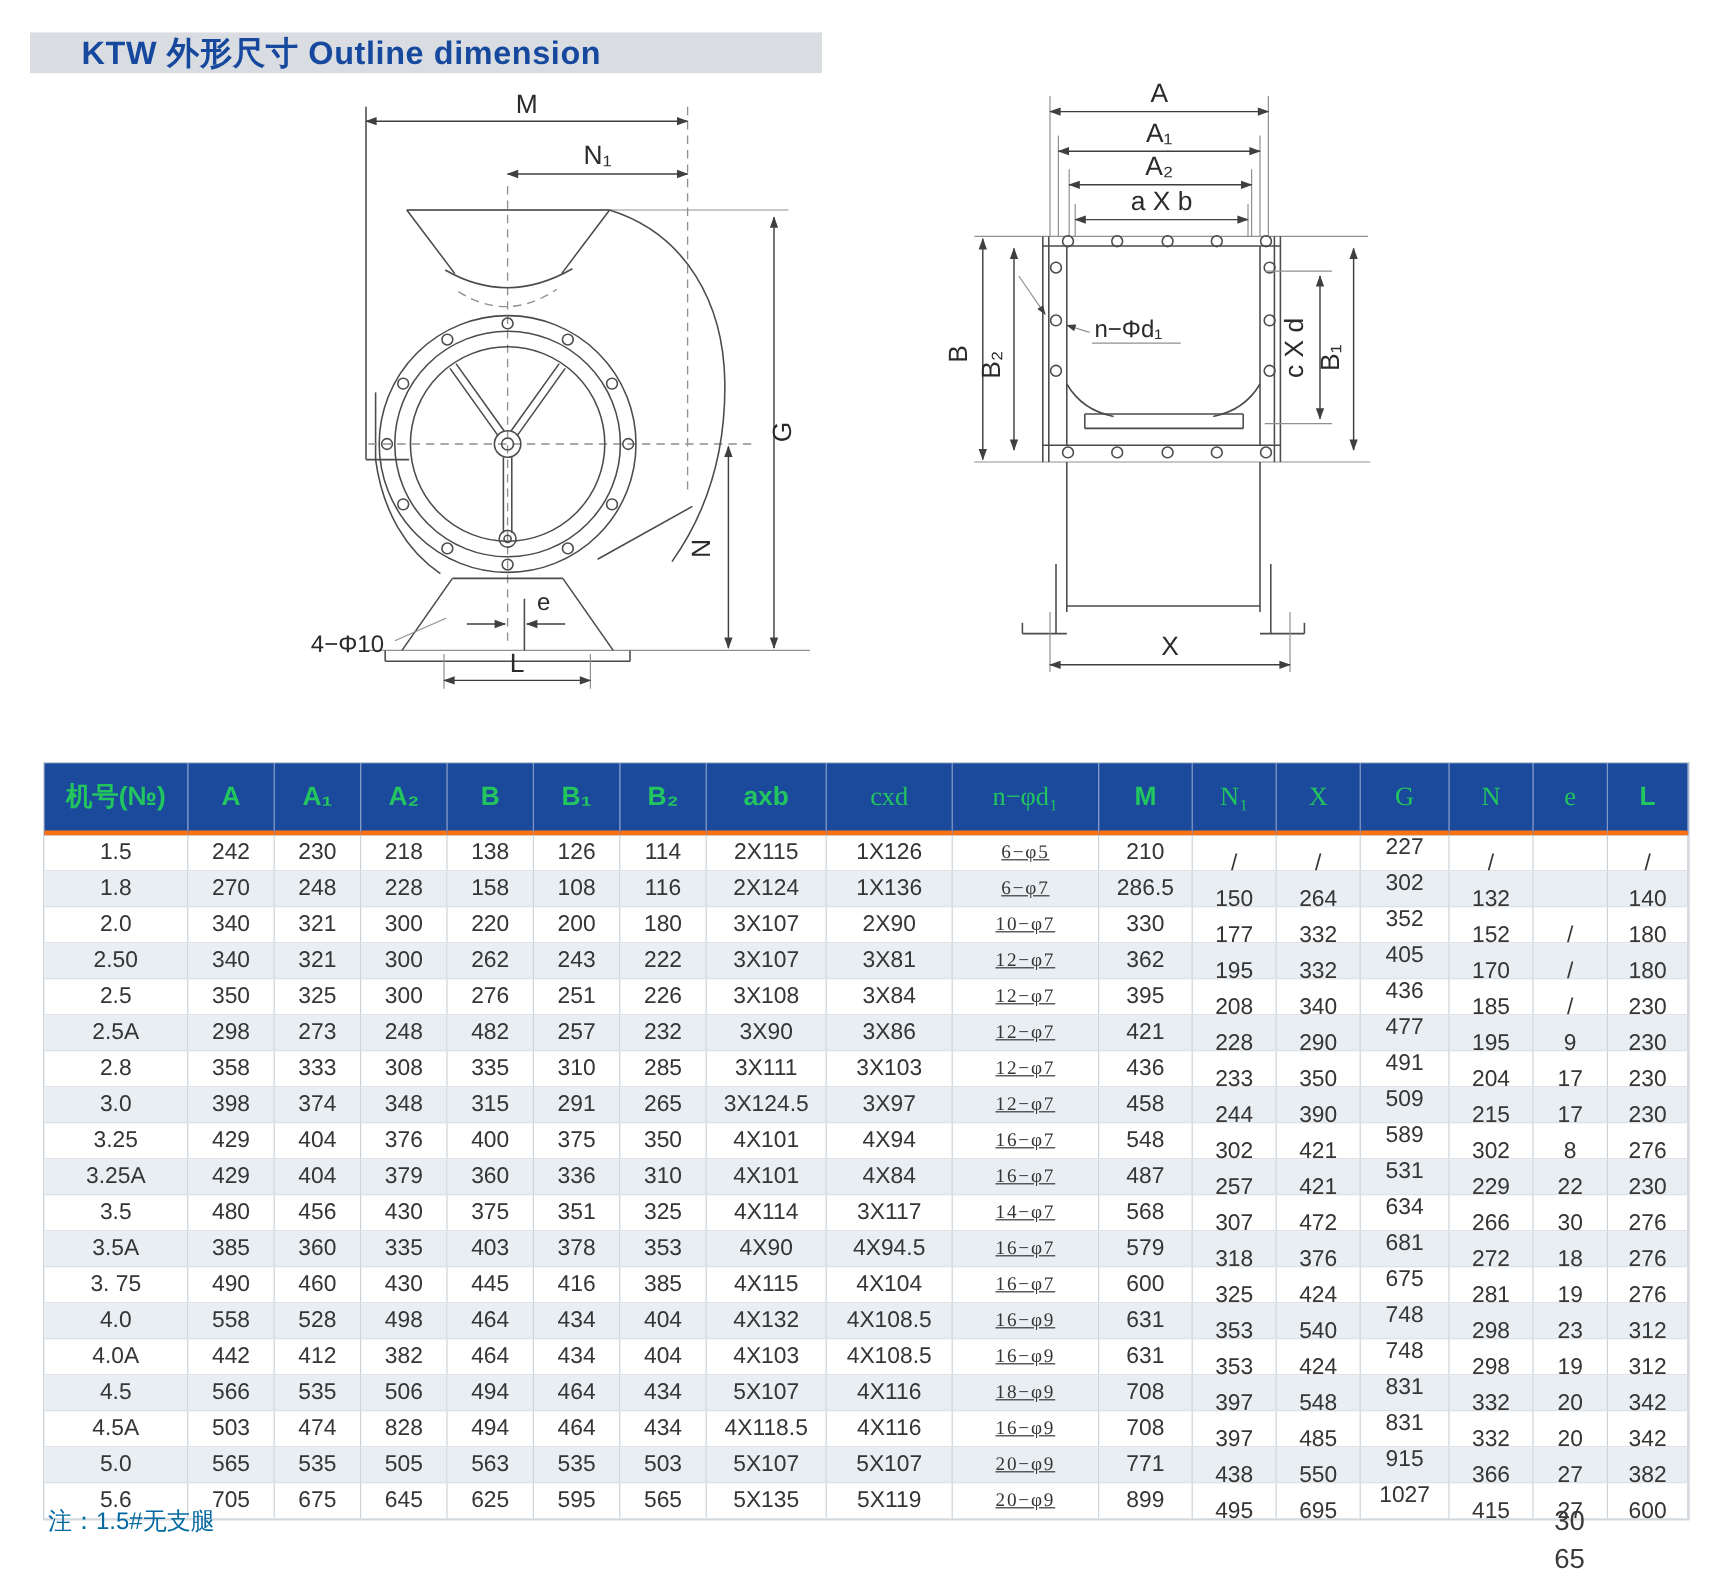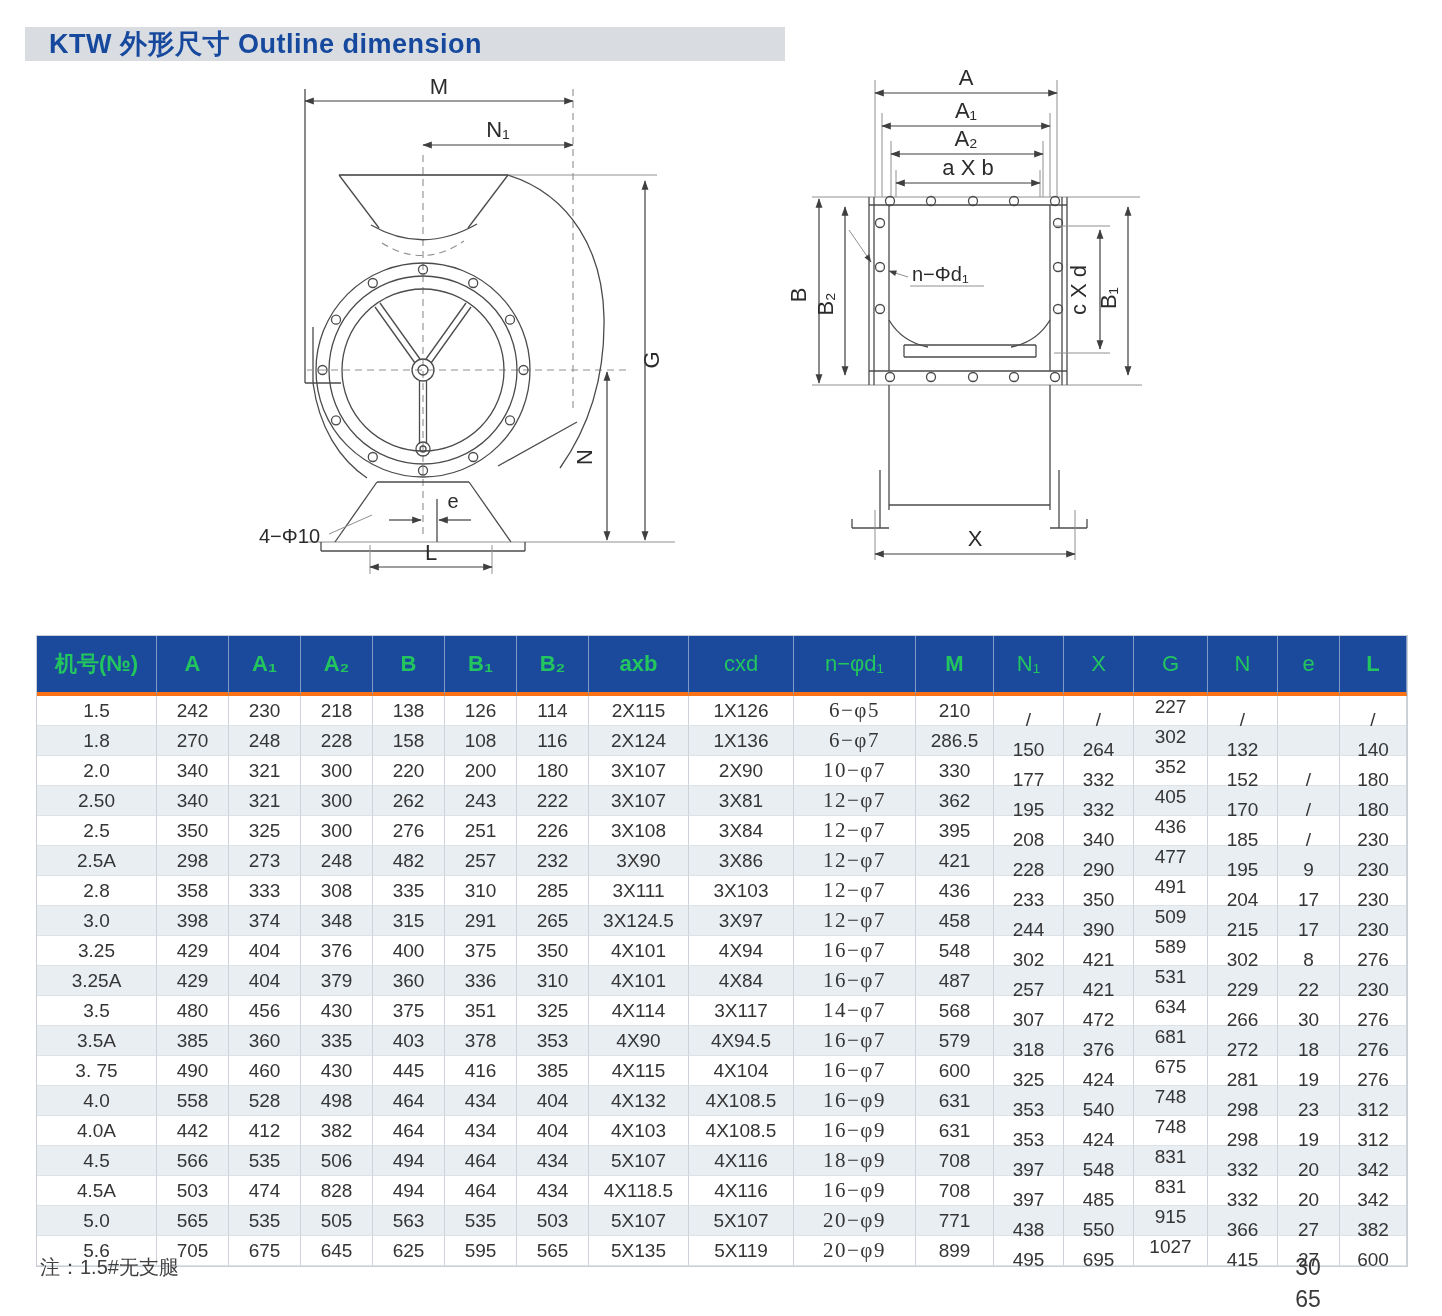--- a/index.html
+++ b/index.html
@@ -1,50 +1,50 @@
 <!DOCTYPE html>
 <html><head>
 <meta charset="utf-8">
 <style>
   html,body{margin:0;padding:0;}
   body{width:1442px;height:1316px;background:#ffffff;position:relative;
        font-family:"Liberation Sans",sans-serif;-webkit-font-smoothing:antialiased;}
   #page{position:absolute;inset:0;overflow:hidden;}
 
   
-  .title-bar{position:absolute;left:25px;top:27px;width:760px;height:34px;
-             background:#d9dde1;display:flex;align-items:center;box-sizing:border-box;padding-left:24px;}
+  .title-bar{position:absolute;left:25px;top:27px;width:660px;height:34px;
+             background:#d9dde1;display:flex;align-items:center;box-sizing:border-box;padding-left:43px;}
   .title-text{color:#16499e;font-weight:bold;font-size:27px;letter-spacing:.5px;}
 
   
   svg{position:absolute;overflow:visible;}
   svg line,svg path,svg circle,svg polyline{vector-effect:non-scaling-stroke;}
   .ln{stroke:#4b4b4b;stroke-width:1.3;fill:none;}
   .thin{stroke:#909090;stroke-width:1;fill:none;}
   .dash{stroke:#8f8f8f;stroke-width:1.1;fill:none;stroke-dasharray:7 5;}
   .dim{stroke:#3f3f3f;stroke-width:1.2;fill:none;}
   .lbl{fill:#2b2b2b;font-size:22px;font-family:"Liberation Sans",sans-serif;}
   .lbl-s{fill:#2b2b2b;font-size:20px;font-family:"Liberation Sans",sans-serif;}
 
   
   #dim-table{position:absolute;left:36px;top:635px;width:1370px;border-collapse:separate;
              border-spacing:0;table-layout:fixed;border:1px solid #c9cfd5;}
   #dim-table th{background:#1b4a9c;color:#22c55e;height:56px;font-size:22px;font-weight:bold;
                 border-right:1px solid rgba(255,255,255,.45);border-bottom:4px solid #f97316;
                 text-align:center;padding:0;}
-  #dim-table th.serif{font-family:Liberation Sans, sans-serif;font-weight:normal;font-size:22px;}
+  #dim-table th.serif{font-family:Liberation Serif, serif;font-weight:normal;font-size:22px;}
   #dim-table td{height:29px;line-height:29px;text-align:center;font-size:19px;color:#353535;
                 border-right:1px solid #cdd3d8;border-bottom:1px solid #dde2e6;padding:0;
                 white-space:nowrap;overflow:visible;}
   #dim-table tr.alt td{background:#e9eef3;}
   #dim-table td .low{position:relative;top:9px;display:inline-block;}
   #dim-table td .high{position:relative;top:-4px;display:inline-block;}
-  #dim-table td.nphi{font-family:"Liberation Serif",serif;font-size:21px;letter-spacing:1.5px;}
-
-  .note{position:absolute;left:40px;top:1254px;font-size:20px;color:#404040;}
+  #dim-table td.nphi{font-family:"Liberation Serif",serif;font-size:16px;letter-spacing:1.5px;text-decoration:underline;}
+
+  .note{position:absolute;left:40px;top:1254px;font-size:20px;color:#0369a1;}
   .overflow-vals{position:absolute;left:1277px;top:1251px;width:62px;text-align:center;
                  font-size:23px;color:#3a3a3a;line-height:32px;}
 </style>
 </head>
 <body>
 
 <div id="page">
 
   <div class="title-bar">
     <span class="title-text">KTW  外形尺寸  Outline dimension</span>

